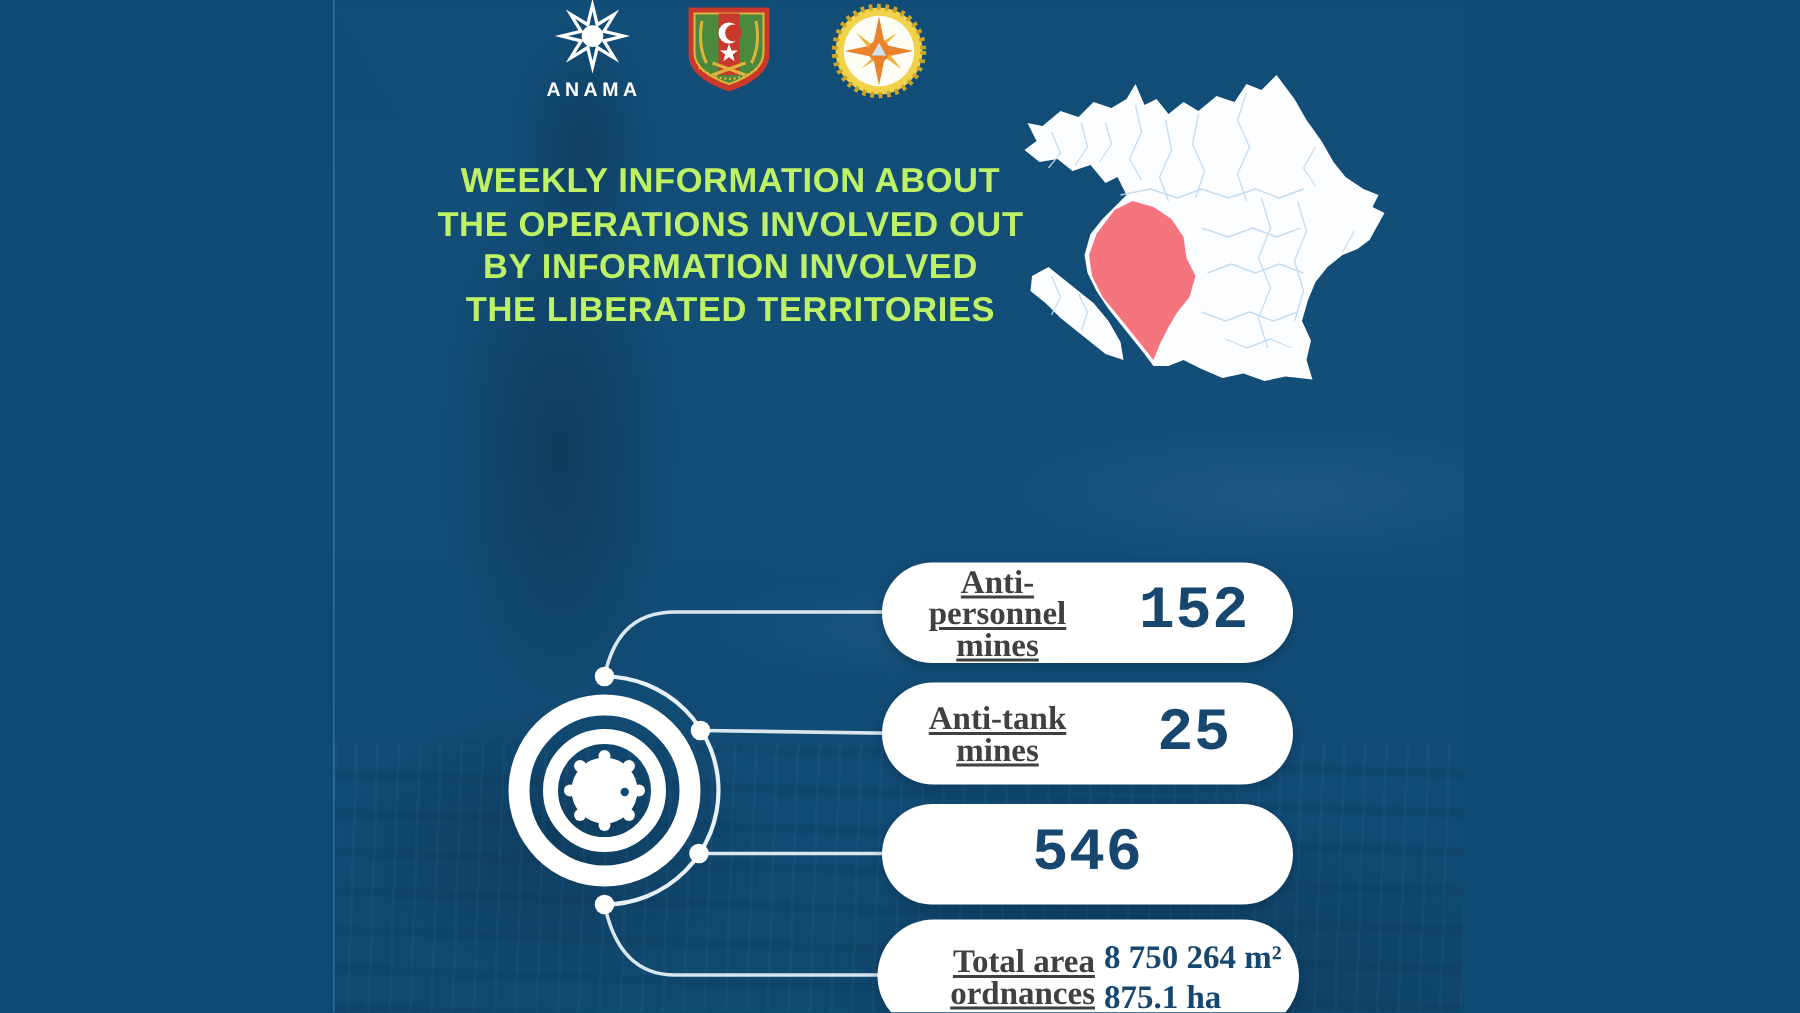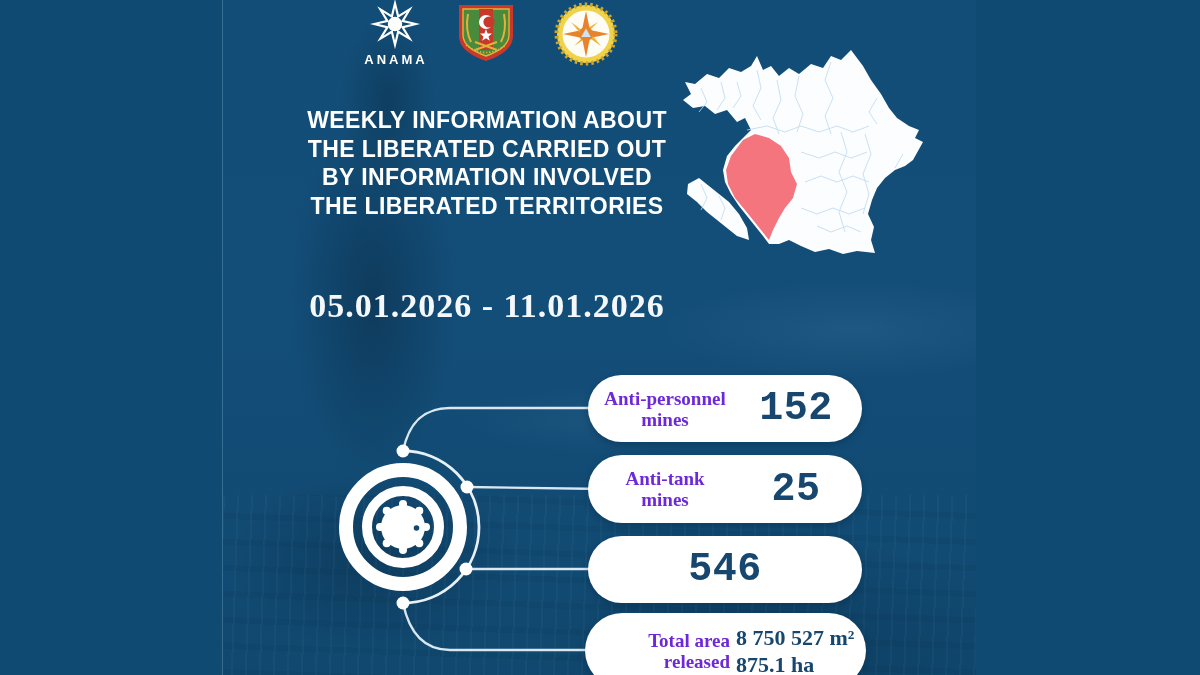--- a/index.html
+++ b/index.html
@@ -19,35 +19,35 @@
        radial-gradient(200px 50px at 380px 420px, rgba(190,220,240,0.05), transparent 70%);}
   .photo .ground{position:absolute;left:0;bottom:0;width:100%;height:180px;opacity:.55;
      background:repeating-linear-gradient(92deg, rgba(180,215,235,0.07) 0 2px, transparent 2px 14px),
                 repeating-linear-gradient(2deg, rgba(10,30,48,0.10) 0 6px, transparent 6px 26px);}
   
   .logo{position:absolute;}
   .anama-text{position:absolute;left:358px;top:52px;width:76px;text-align:center;
      color:#ffffff;font-size:13px;font-weight:bold;letter-spacing:3px;}
   
   .title{position:absolute;left:277px;top:106px;width:420px;text-align:center;
-     color:#ffffff;font-size:23px;line-height:28.5px;font-weight:bold;letter-spacing:.4px;}
+     color:#bef264;font-size:23px;line-height:28.5px;font-weight:bold;letter-spacing:.4px;}
   .date{position:absolute;left:277px;top:287px;width:420px;text-align:center;
      font-family:"Liberation Serif",serif;font-weight:bold;font-size:34px;
      letter-spacing:1px;color:#f4f8fb;}
   
   .map{position:absolute;left:681px;top:22px;}
   
   .iconwrap{position:absolute;left:320px;top:365px;}
   
   .pill{position:absolute;left:588px;width:274px;height:67px;background:#ffffff;
      border-radius:36px;display:flex;align-items:center;
      box-shadow:0 3px 7px rgba(0,25,45,0.28);}
   .pill .lbl{width:130px;margin-left:12px;text-align:center;
-     font-family:"Liberation Serif",serif;font-weight:bold;font-size:19px;
-     line-height:21px;color:#6d28d9;}
+     font-family:"Liberation Serif",serif;font-weight:bold;font-size:22px;
+     line-height:21px;color:#404040;text-decoration:underline;}
   .pill .val{flex:1;text-align:center;font-family:Liberation Mono, monospace;
      font-weight:bold;font-size:40px;color:#17466e;letter-spacing:.5px;}
   .pill4{left:585px;top:613px;width:281px;height:75px;border-radius:38px;}
   .pill4 .lbl{width:120px;margin-left:25px;text-align:right;}
   .pill4 .valcol{flex:1;text-align:left;padding-left:6px;
      font-family:"Liberation Serif",serif;font-weight:bold;font-size:22px;
      line-height:27px;color:#17466e;}
 </style>
 </head>
 <body>
@@ -82,25 +82,24 @@
     <circle cx="35" cy="32" r="29.5" fill="none" stroke="#caa52a" stroke-width="4" stroke-dasharray="2.5 3"></circle>
     <circle cx="35" cy="32" r="23.5" fill="#fdfdf5"></circle>
     <polygon fill="#e8832c" points="35,9 39,28 58,32 39,36 35,55 31,36 12,32 31,28"></polygon>
     <polygon fill="#f0b13a" points="47,20 38,29 50,44 37,35 23,44 32,35 20,20 32,29"></polygon>
     <circle cx="35" cy="32" r="7.2" fill="#e8832c"></circle>
     <polygon fill="#cfe4f2" points="35,26.5 30.2,35 39.8,35"></polygon>
   </svg>
 
   <div class="title">
     <div>WEEKLY INFORMATION ABOUT</div>
-    <div>THE LIBERATED CARRIED OUT</div>
+    <div>THE OPERATIONS INVOLVED OUT</div>
     <div>BY INFORMATION INVOLVED</div>
     <div>THE LIBERATED TERRITORIES</div>
   </div>
-  <div class="date">05.01.2026 - 11.01.2026</div>
 
   <svg class="map" width="262" height="255" viewBox="0 0 262 255">
     <g stroke-linejoin="round">
 
       <path fill="#fbfdff" d="M 170,28 L 160,38 L 150,34 L 142,46 L 130,42 L 118,52 L 108,46 L 98,54 L 90,44 L 82,48 L 76,34
            L 70,44 L 60,50 L 48,46 L 38,56 L 26,52 L 14,62 L 4,60 L 10,72 L 2,78 L 12,86 L 24,84 L 34,92
            L 46,88 L 56,100 L 64,96 L 70,108 L 62,116 L 54,124 L 46,134 L 42,148 L 44,160 L 50,172
            L 58,184 L 66,194 L 74,204 L 82,214 L 88,222 L 98,222 L 108,218 L 120,224 L 134,230 L 148,227
            L 162,232 L 176,229 L 194,231 L 190,218 L 193,205 L 187,192 L 191,178 L 196,166 L 204,156
            L 214,148 L 224,144 L 232,138 L 242,120 L 234,116 L 238,108 L 228,104 L 216,96 L 208,86
@@ -186,21 +185,21 @@
     <div class="val">25</div>
   </div>
 
   <div class="pill" style="top:536px">
     <div class="val">546</div>
   </div>
 
   <div class="pill pill4">
     <div class="lbl">
       <div>Total area</div>
-      <div>released</div>
+      <div>ordnances</div>
     </div>
     <div class="valcol">
-      <div>8 750 527 m²</div>
+      <div>8 750 264 m²</div>
       <div>875.1 ha</div>
     </div>
   </div>
 
 </div>
 
 </body></html>

